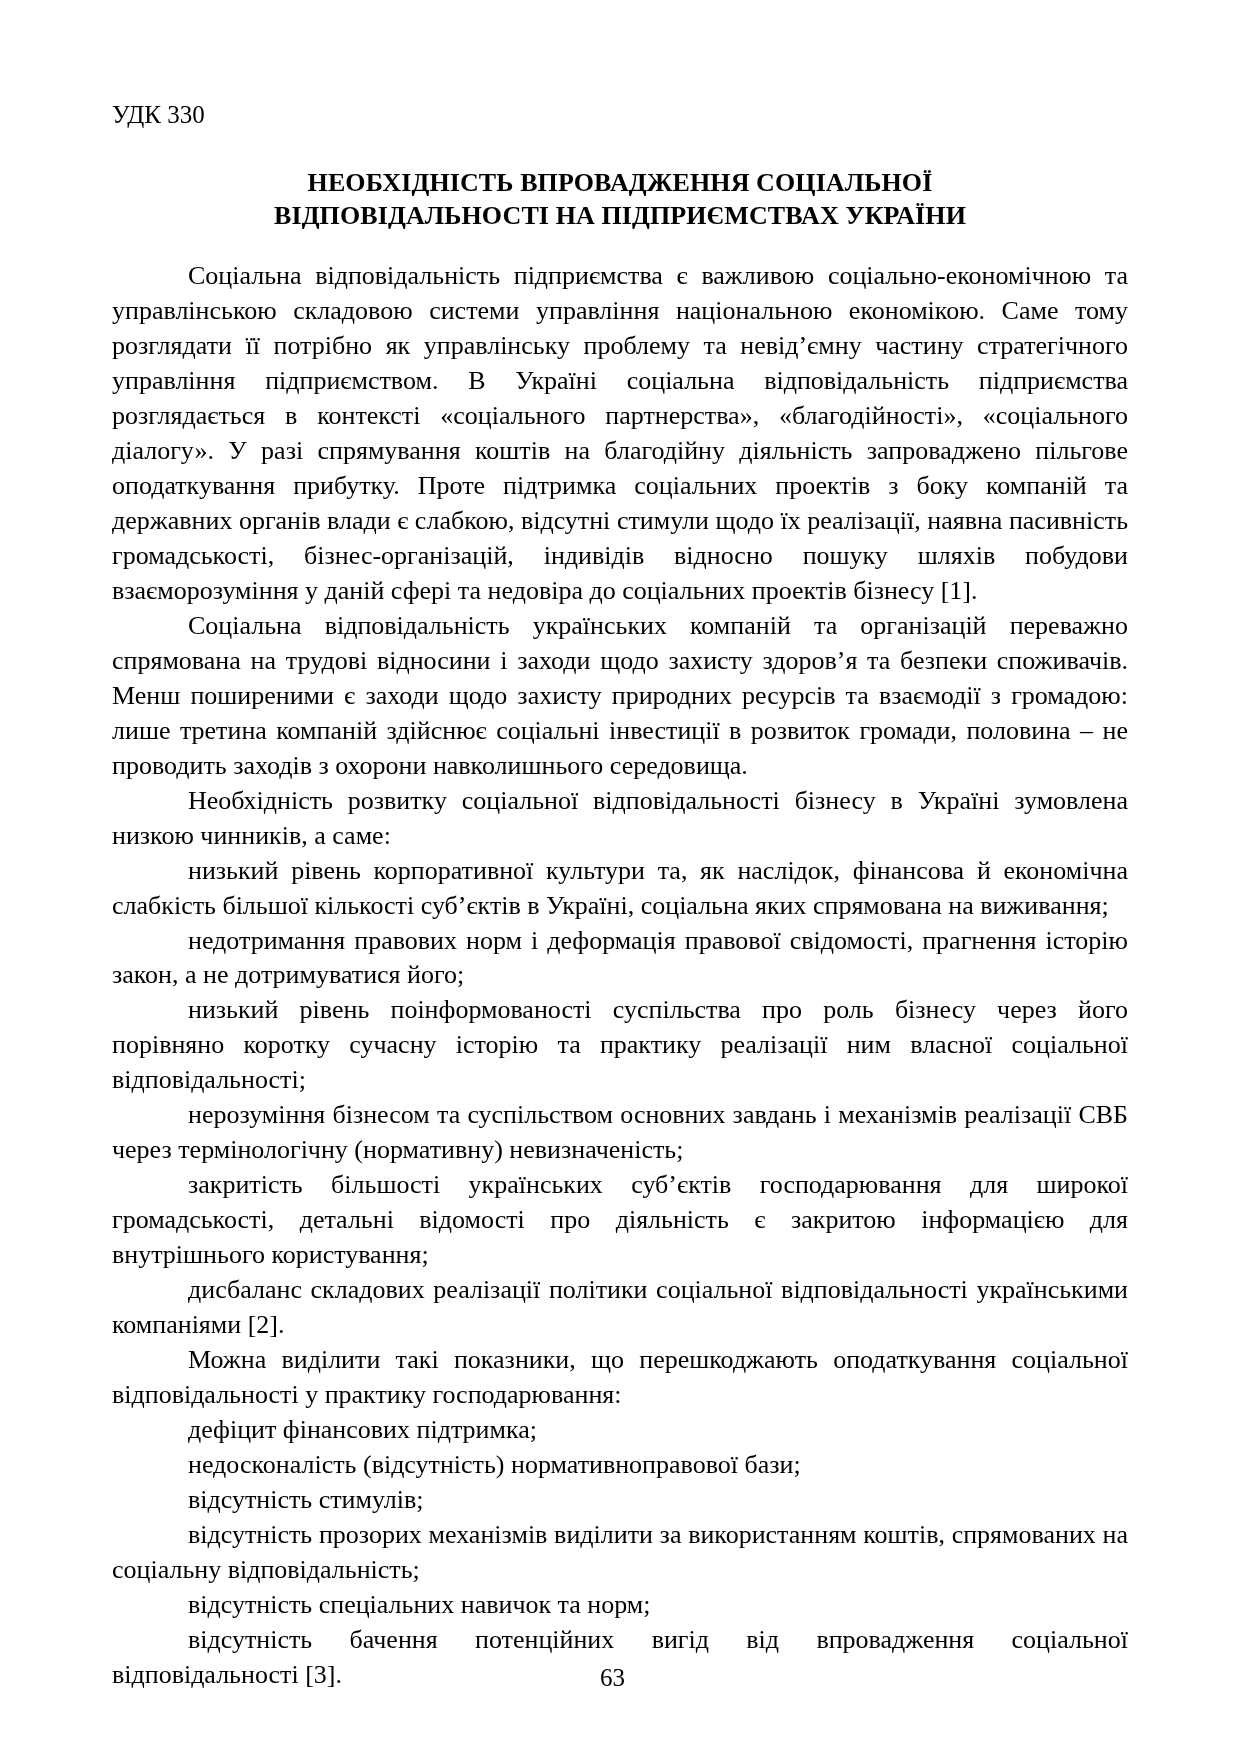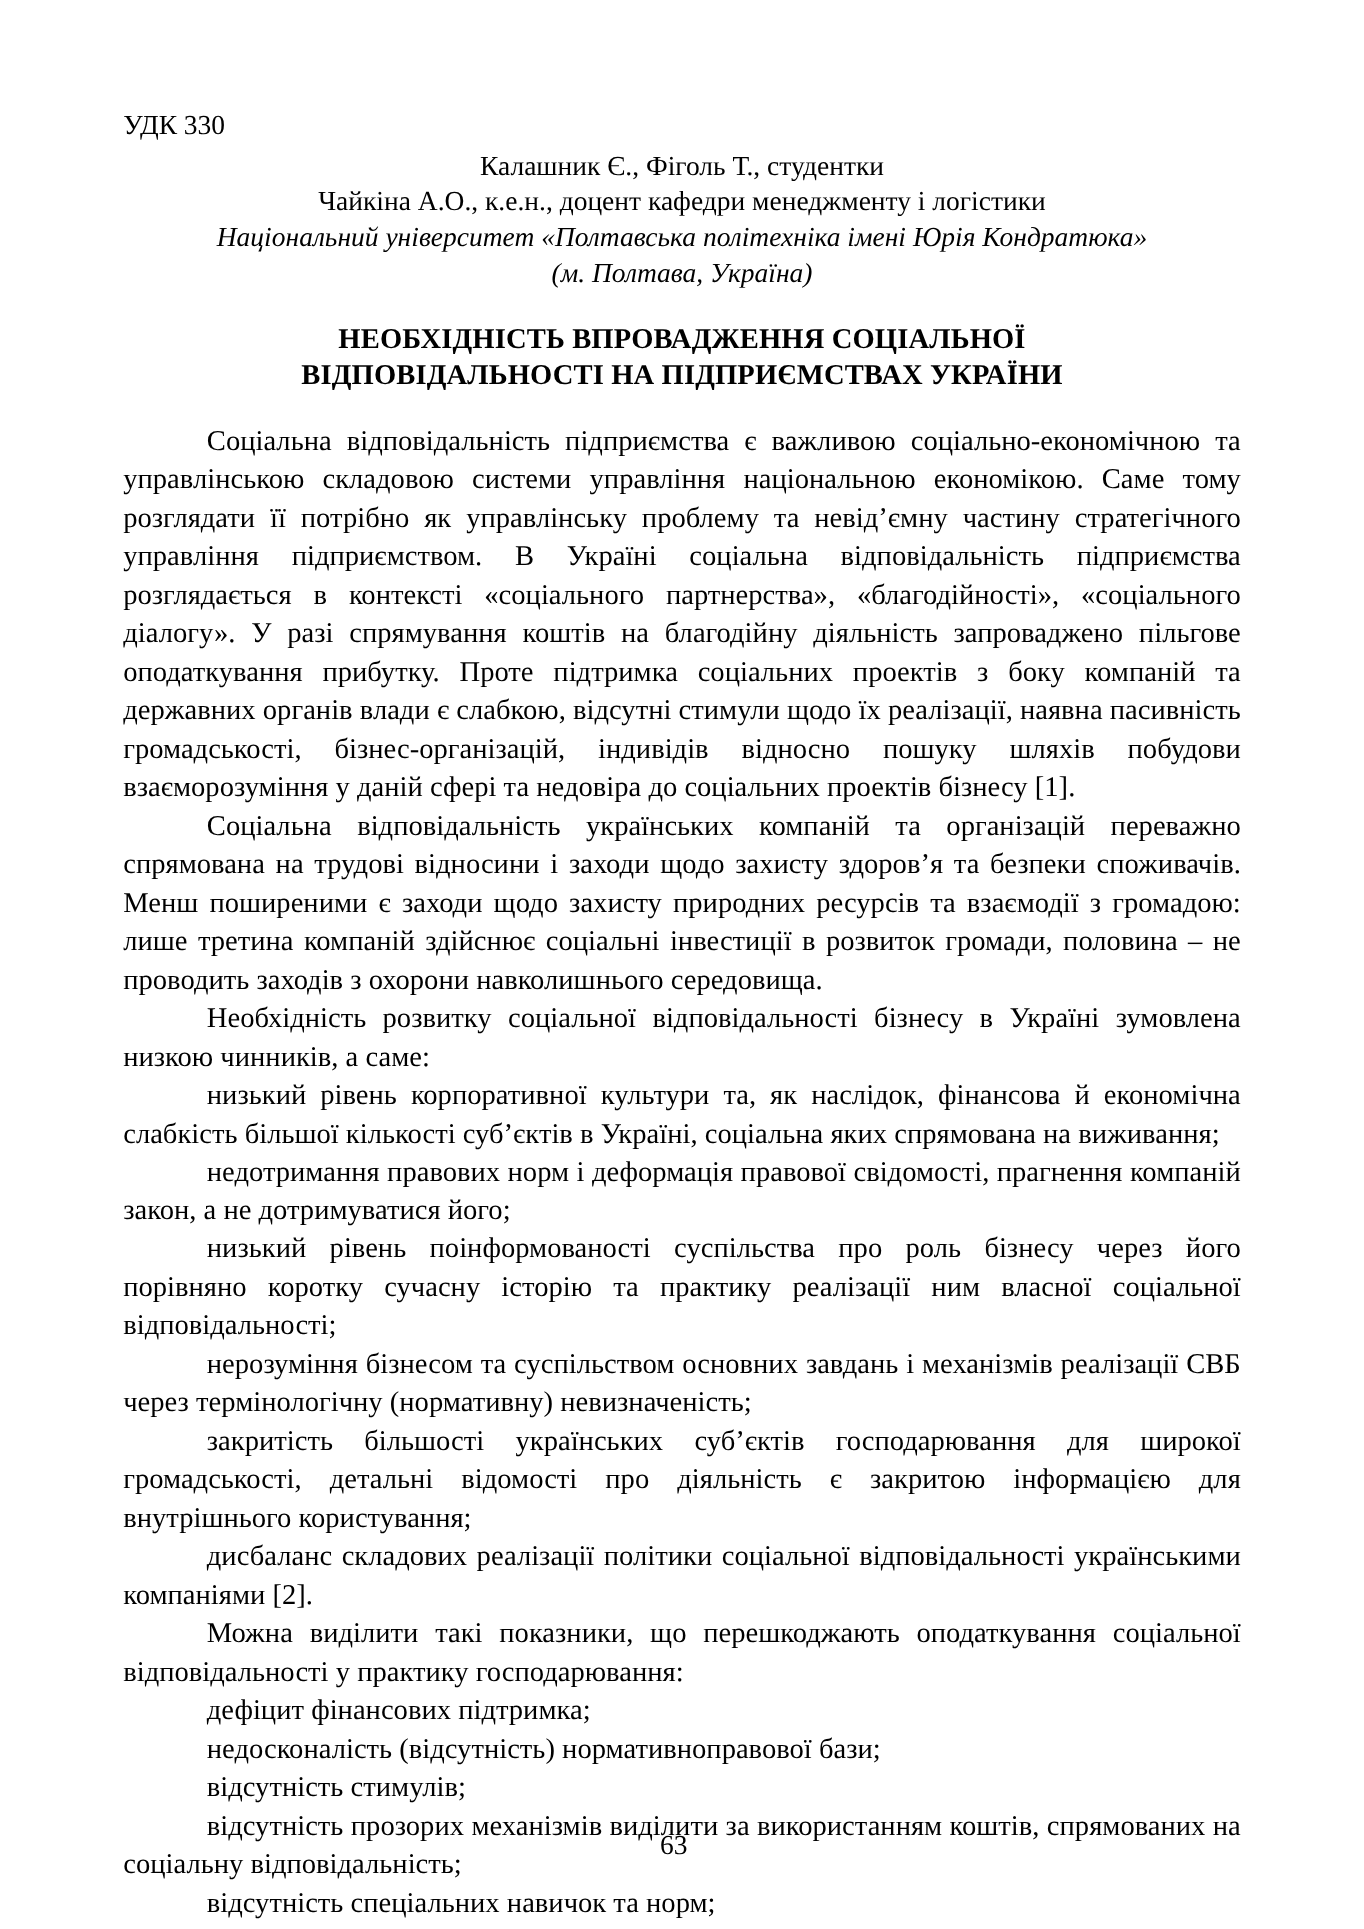--- a/index.html
+++ b/index.html
@@ -48,21 +48,21 @@
     font-size: 25px;
     line-height: 1.30;
     font-style: italic;
     margin: 0;
   }
   .doc-title {
     text-align: center;
     font-size: 26px;
     font-weight: bold;
     line-height: 1.30;
-    margin: 25px auto 26px auto;
+    margin: 36px auto 26px auto;
     width: 88%;
     letter-spacing: 0.1px;
   }
   .para {
     font-size: 26px;
     line-height: 1.345;
     text-align: justify;
     text-indent: 76px;
     margin: 0;
     hyphens: none;
@@ -76,35 +76,29 @@
     font-size: 25px;
   }
 </style>
 </head>
 <body>
 
 <div class="page">
 
   <div class="udk">УДК 330</div>
 
-  <div class="byline-block">
-    <div class="byline">Калашник Є., Фіголь Т., студентки</div>
-    <div class="byline">Чайкіна А.О., к.е.н., доцент кафедри менеджменту і логістики</div>
-    <div class="affil">Національний університет «Полтавська політехніка імені Юрія Кондратюка»</div>
-    <div class="city">(м. Полтава, Україна)</div>
-  </div>
 
   <h1 class="doc-title">НЕОБХІДНІСТЬ ВПРОВАДЖЕННЯ СОЦІАЛЬНОЇ ВІДПОВІДАЛЬНОСТІ НА ПІДПРИЄМСТВАХ УКРАЇНИ</h1>
 
   <div class="body-text">
     <p class="para">Соціальна відповідальність підприємства є важливою соціально-економічною та управлінською складовою системи управління національною економікою. Саме тому розглядати її потрібно як управлінську проблему та невід’ємну частину стратегічного управління підприємством. В Україні соціальна відповідальність підприємства розглядається в контексті «соціального партнерства», «благодійності», «соціального діалогу». У разі спрямування коштів на благодійну діяльність запроваджено пільгове оподаткування прибутку. Проте підтримка соціальних проектів з боку компаній та державних органів влади є слабкою, відсутні стимули щодо їх реалізації, наявна пасивність громадськості, бізнес-організацій, індивідів відносно пошуку шляхів побудови взаєморозуміння у даній сфері та недовіра до соціальних проектів бізнесу [1].</p>
     <p class="para">Соціальна відповідальність українських компаній та організацій переважно спрямована на трудові відносини і заходи щодо захисту здоров’я та безпеки споживачів. Менш поширеними є заходи щодо захисту природних ресурсів та взаємодії з громадою: лише третина компаній здійснює соціальні інвестиції в розвиток громади, половина – не проводить заходів з охорони навколишнього середовища.</p>
     <p class="para">Необхідність розвитку соціальної відповідальності бізнесу в Україні зумовлена низкою чинників, а саме:</p>
     <p class="para">низький рівень корпоративної культури та, як наслідок, фінансова й економічна слабкість більшої кількості суб’єктів в Україні, соціальна яких спрямована на виживання;</p>
-    <p class="para">недотримання правових норм і деформація правової свідомості, прагнення компаній закон, а не дотримуватися його;</p>
+    <p class="para">недотримання правових норм і деформація правової свідомості, прагнення історію закон, а не дотримуватися його;</p>
     <p class="para">низький рівень поінформованості суспільства про роль бізнесу через його порівняно коротку сучасну історію та практику реалізації ним власної соціальної відповідальності;</p>
     <p class="para">нерозуміння бізнесом та суспільством основних завдань і механізмів реалізації СВБ через термінологічну (нормативну) невизначеність;</p>
     <p class="para">закритість більшості українських суб’єктів господарювання для широкої громадськості, детальні відомості про діяльність є закритою інформацією для внутрішнього користування;</p>
     <p class="para">дисбаланс складових реалізації політики соціальної відповідальності українськими компаніями [2].</p>
     <p class="para">Можна виділити такі показники, що перешкоджають оподаткування соціальної відповідальності у практику господарювання:</p>
     <p class="para">дефіцит фінансових підтримка;</p>
     <p class="para">недосконалість (відсутність) нормативноправової бази;</p>
     <p class="para">відсутність стимулів;</p>
     <p class="para">відсутність прозорих механізмів виділити за використанням коштів, спрямованих на соціальну відповідальність;</p>
     <p class="para">відсутність спеціальних навичок та норм;</p>

